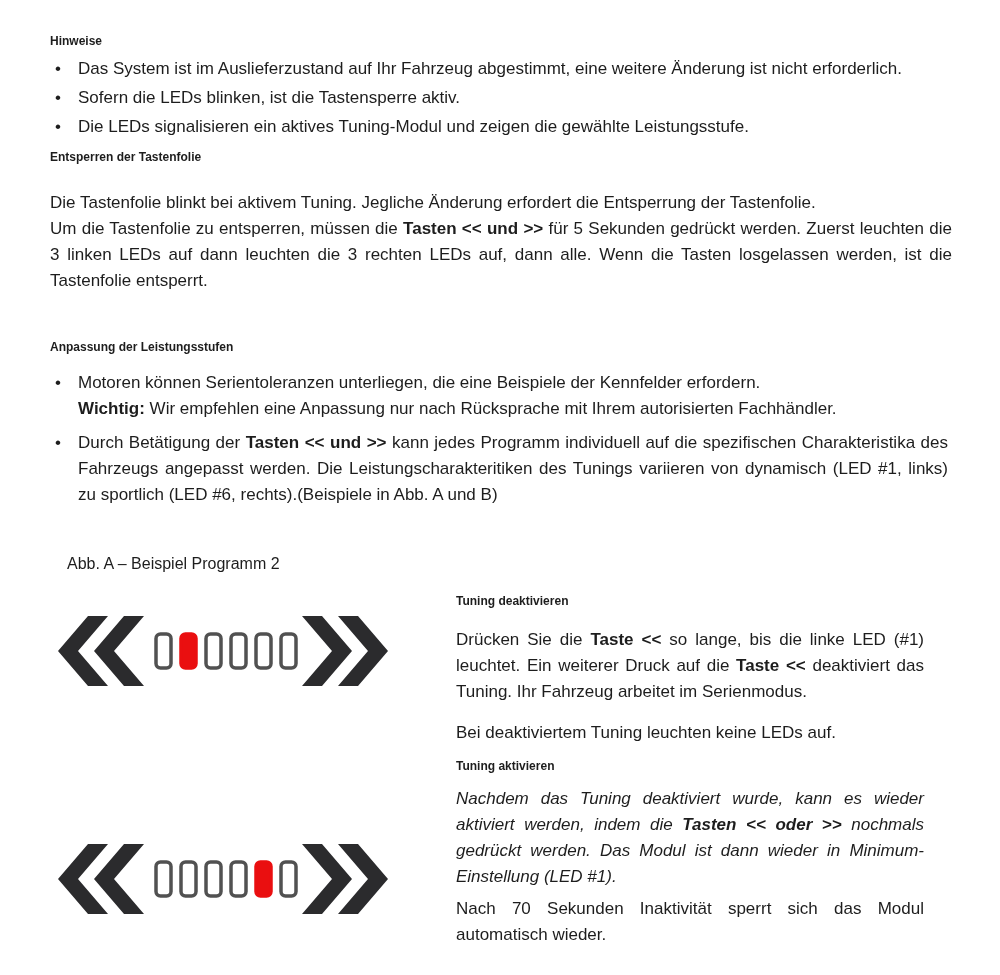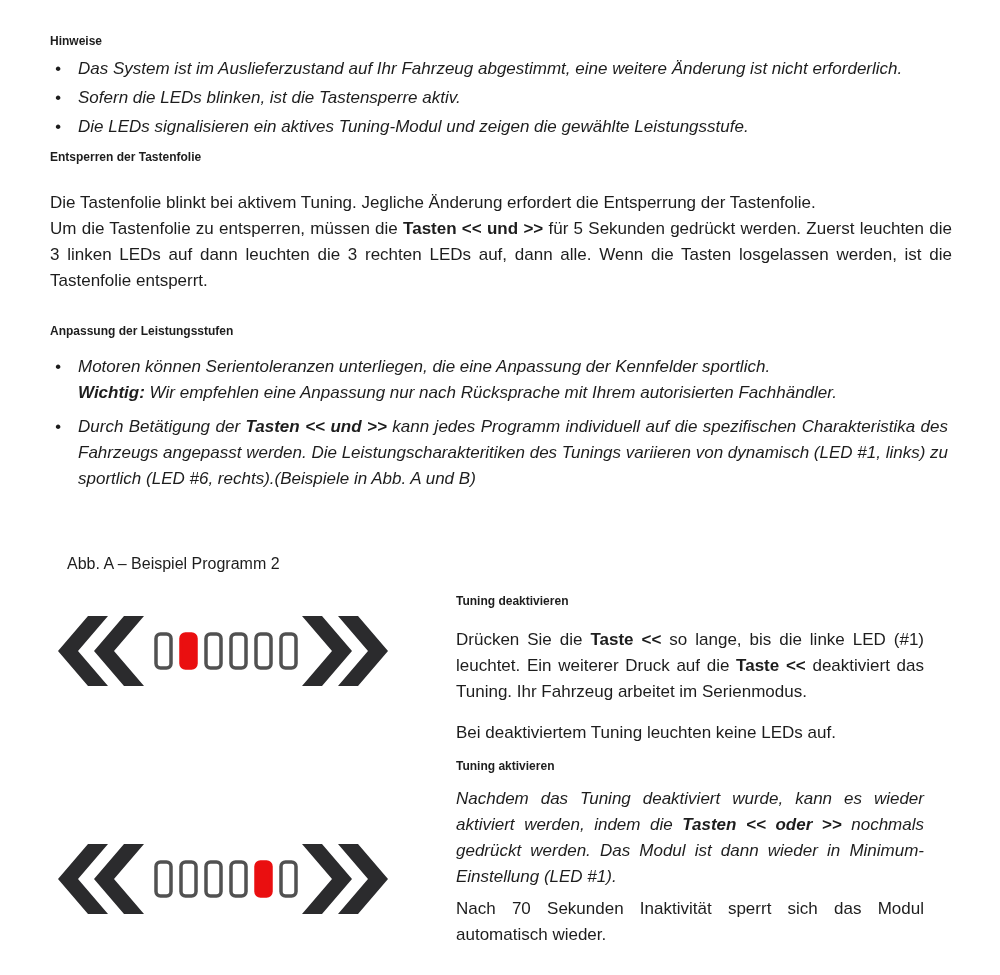--- a/index.html
+++ b/index.html
@@ -18,29 +18,29 @@
     font-size: 17px; line-height: 26px;
   }
   h3 {
     margin: 0; font-size: 12px; line-height: 26px; font-weight: 700;
     color: var(--text, #1d1d1d);
   }
   p { margin: 0; }
   .just { text-align: justify; }
 
   ul.doc-list { list-style: none; margin: 2px 0 0 0; padding: 0 0 0 28px; }
-  ul.doc-list li { position: relative; margin: 0 4px 3px 0; text-align: justify; font-style: italic; }
+  ul.doc-list li { position: relative; margin: 0 4px 3px 0; text-align: justify; }
   ul.doc-list li::before {
     content: "\2022";
     position: absolute; left: -23px; top: 0;
   }
 
   .h-entsperren { margin-top: 4px; }
   .p-entsperren1 { margin-top: 20px; }
-  .h-anpassung { margin-top: 24px; }
+  .h-anpassung { margin-top: 40px; }
   ul.doc-list.second { margin-top: 10px; }
   ul.doc-list.second li + li { margin-top: 8px; }
 
   .fig-label {
     position: absolute; left: 50px;
     font-size: 16px; line-height: 26px; margin-left: 17px;
   }
   .fig-label.a { top: 551px; }
   .fig-label.b { top: 783px; }
 
@@ -86,21 +86,21 @@
       </li>
     </ul>
 
     <h3 class="h-entsperren">Entsperren der Tastenfolie</h3>
     <p class="p-entsperren1">Die Tastenfolie blinkt bei aktivem Tuning. Jegliche Änderung erfordert die Entsperrung der Tastenfolie.</p>
     <p class="just"><span>Um die Tastenfolie zu entsperren, müssen die </span><b>Tasten &lt;&lt; und &gt;&gt;</b><span> für 5 Sekunden gedrückt werden. Zuerst leuchten die 3 linken LEDs auf dann leuchten die 3 rechten LEDs auf, dann alle. Wenn die Tasten losgelassen werden, ist die Tastenfolie entsperrt.</span></p>
 
     <h3 class="h-anpassung">Anpassung der Leistungsstufen</h3>
     <ul class="doc-list second">
       <li>
-        <div>Motoren können Serientoleranzen unterliegen, die eine Anpassung der Kennfelder sportlich.</div>
+        <div>Motoren können Serientoleranzen unterliegen, die eine Beispiele der Kennfelder erfordern.</div>
         <div><b>Wichtig:</b><span> Wir empfehlen eine Anpassung nur nach Rücksprache mit Ihrem autorisierten Fachhändler.</span></div>
       </li>
       <li><span>Durch Betätigung der </span><b>Tasten &lt;&lt; und &gt;&gt;</b><span> kann jedes Programm individuell auf die spezifischen Charakteristika des Fahrzeugs angepasst werden. Die Leistungscharakteritiken des Tunings variieren von dynamisch (LED #1, links) zu sportlich (LED #6, rechts).(Beispiele in Abb. A und B)</span></li>
     </ul>
 
   </div>
 
   <div class="fig-label a">Abb. A – Beispiel Programm 2</div>
 
   <svg class="led-graphic a" width="330" height="82" viewBox="0 0 330 82">

